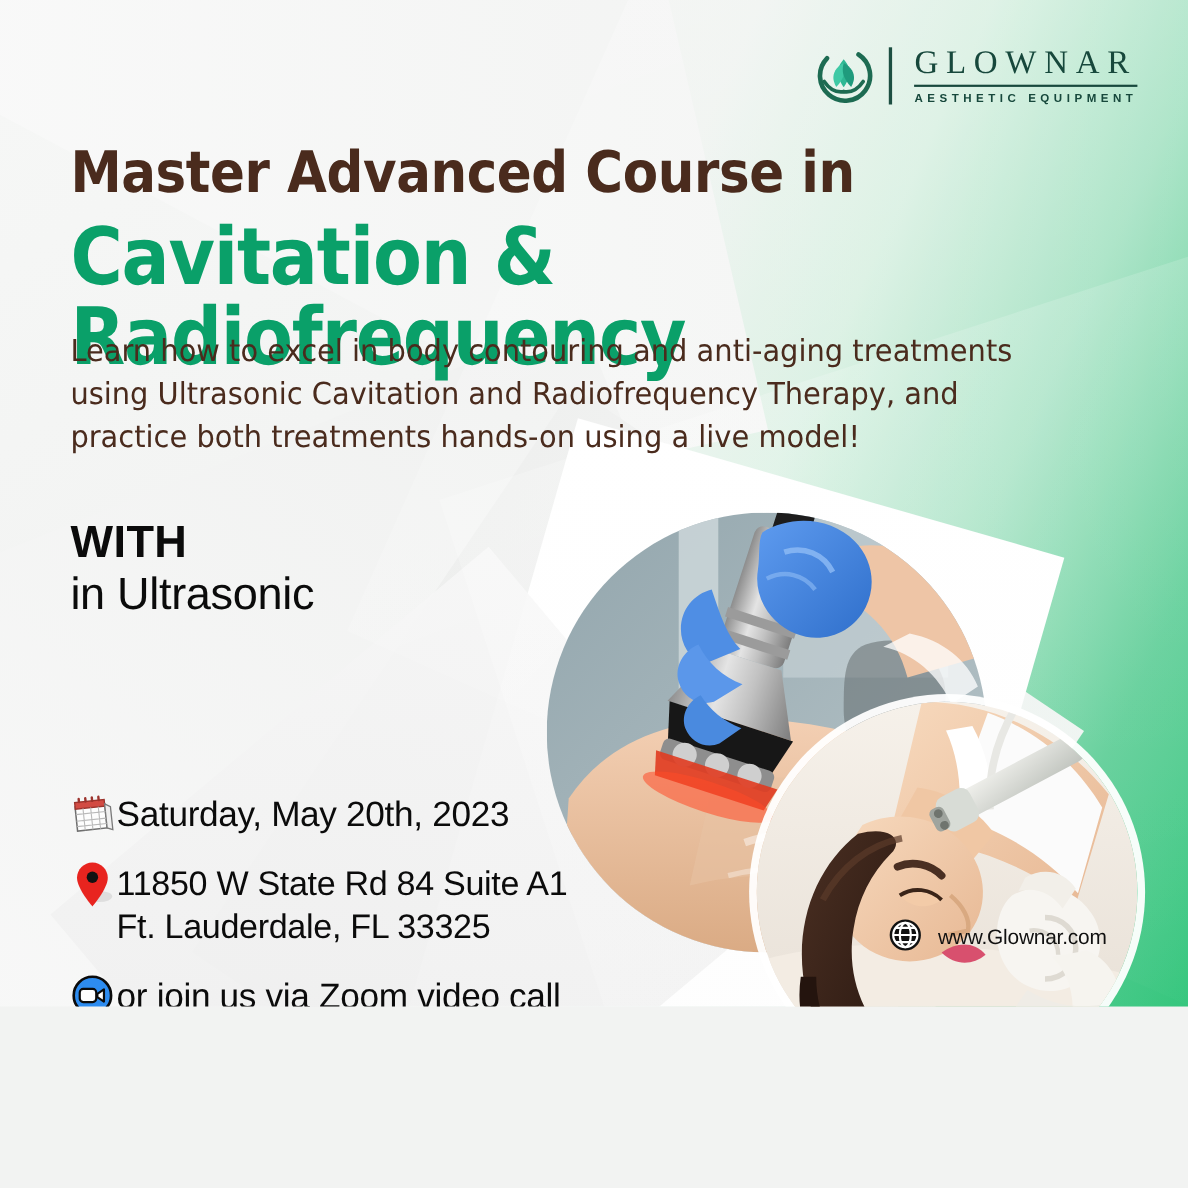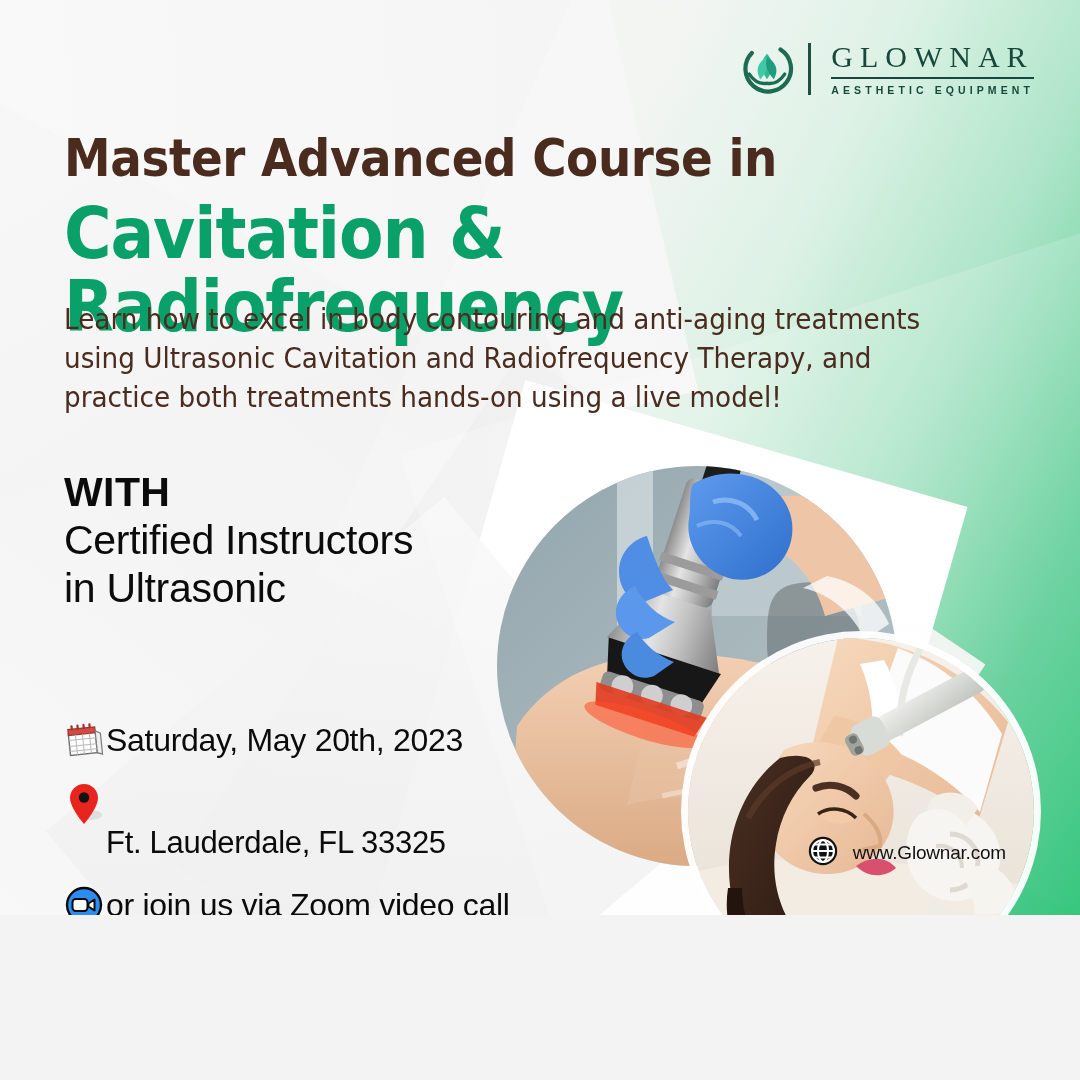--- a/index.html
+++ b/index.html
@@ -262,21 +262,20 @@
       <path d="M244 160c16-10 36-6 46 10l-12 18c-10-14-24-20-40-16z" fill="#f2efe9"></path>
       <path d="M262 196c16 0 28 12 28 28s-12 28-28 28" stroke="#dedad2" stroke-width="5" fill="none"></path>
       <path d="M248 208c14-2 26 8 26 22" stroke="#dedad2" stroke-width="4" fill="none"></path>
       <path d="M300 226c20 8 32 28 30 50l-44 18c4-24-2-48-18-62z" fill="#f6f4ef"></path>
       <path d="M246 262c22 14 48 18 74 12l8 34c-34 8-70-2-96-26z" fill="#efece6"></path>
     </svg>
   </div>
 
   <div id="with">
     <div class="w-label">WITH</div>
-    <div class="w-role">Certified Instructors</div>
     <div class="w-role">in Ultrasonic</div>
   </div>
 
   <div id="details">
 
     <div class="d-row">
       <span class="ico">
         <svg width="40" height="40" viewBox="0 0 40 40">
           <g transform="rotate(-6 20 20)">
             <path d="M5 12h27v22H5z" fill="#fdfdfd" stroke="#6f6f6f" stroke-width="1.4"></path>
@@ -293,21 +292,21 @@
 
     <div class="d-row two">
       <span class="ico">
         <svg width="38" height="44" viewBox="0 0 38 44">
           <ellipse cx="25" cy="33" rx="12" ry="5" fill="#d7d7d7" opacity=".75"></ellipse>
           <path d="M19 2C11.3 2 5 8.3 5 16c0 10 14 26 14 26s14-16 14-26c0-7.7-6.3-14-14-14z" fill="#e8241f"></path>
           <circle cx="19" cy="15.5" r="5.2" fill="#121212"></circle>
         </svg>
       </span>
       <span class="txt">
-        <br>
+        <span>11850 W State Rd 84 Suite A1</span><br>
         <span>Ft. Lauderdale, FL 33325</span>
       </span>
     </div>
 
     <div class="d-row">
       <span class="ico">
         <svg width="40" height="40" viewBox="0 0 40 40">
           <circle cx="20" cy="20" r="17" fill="#2d8cf0" stroke="#0b0b0b" stroke-width="2.4"></circle>
           <rect x="8.5" y="14" width="15" height="12" rx="3.2" fill="#fff" stroke="#0b0b0b" stroke-width="2"></rect>
           <path d="M24.5 18.5l6-4v11l-6-4z" fill="#fff" stroke="#0b0b0b" stroke-width="2" stroke-linejoin="round"></path>

